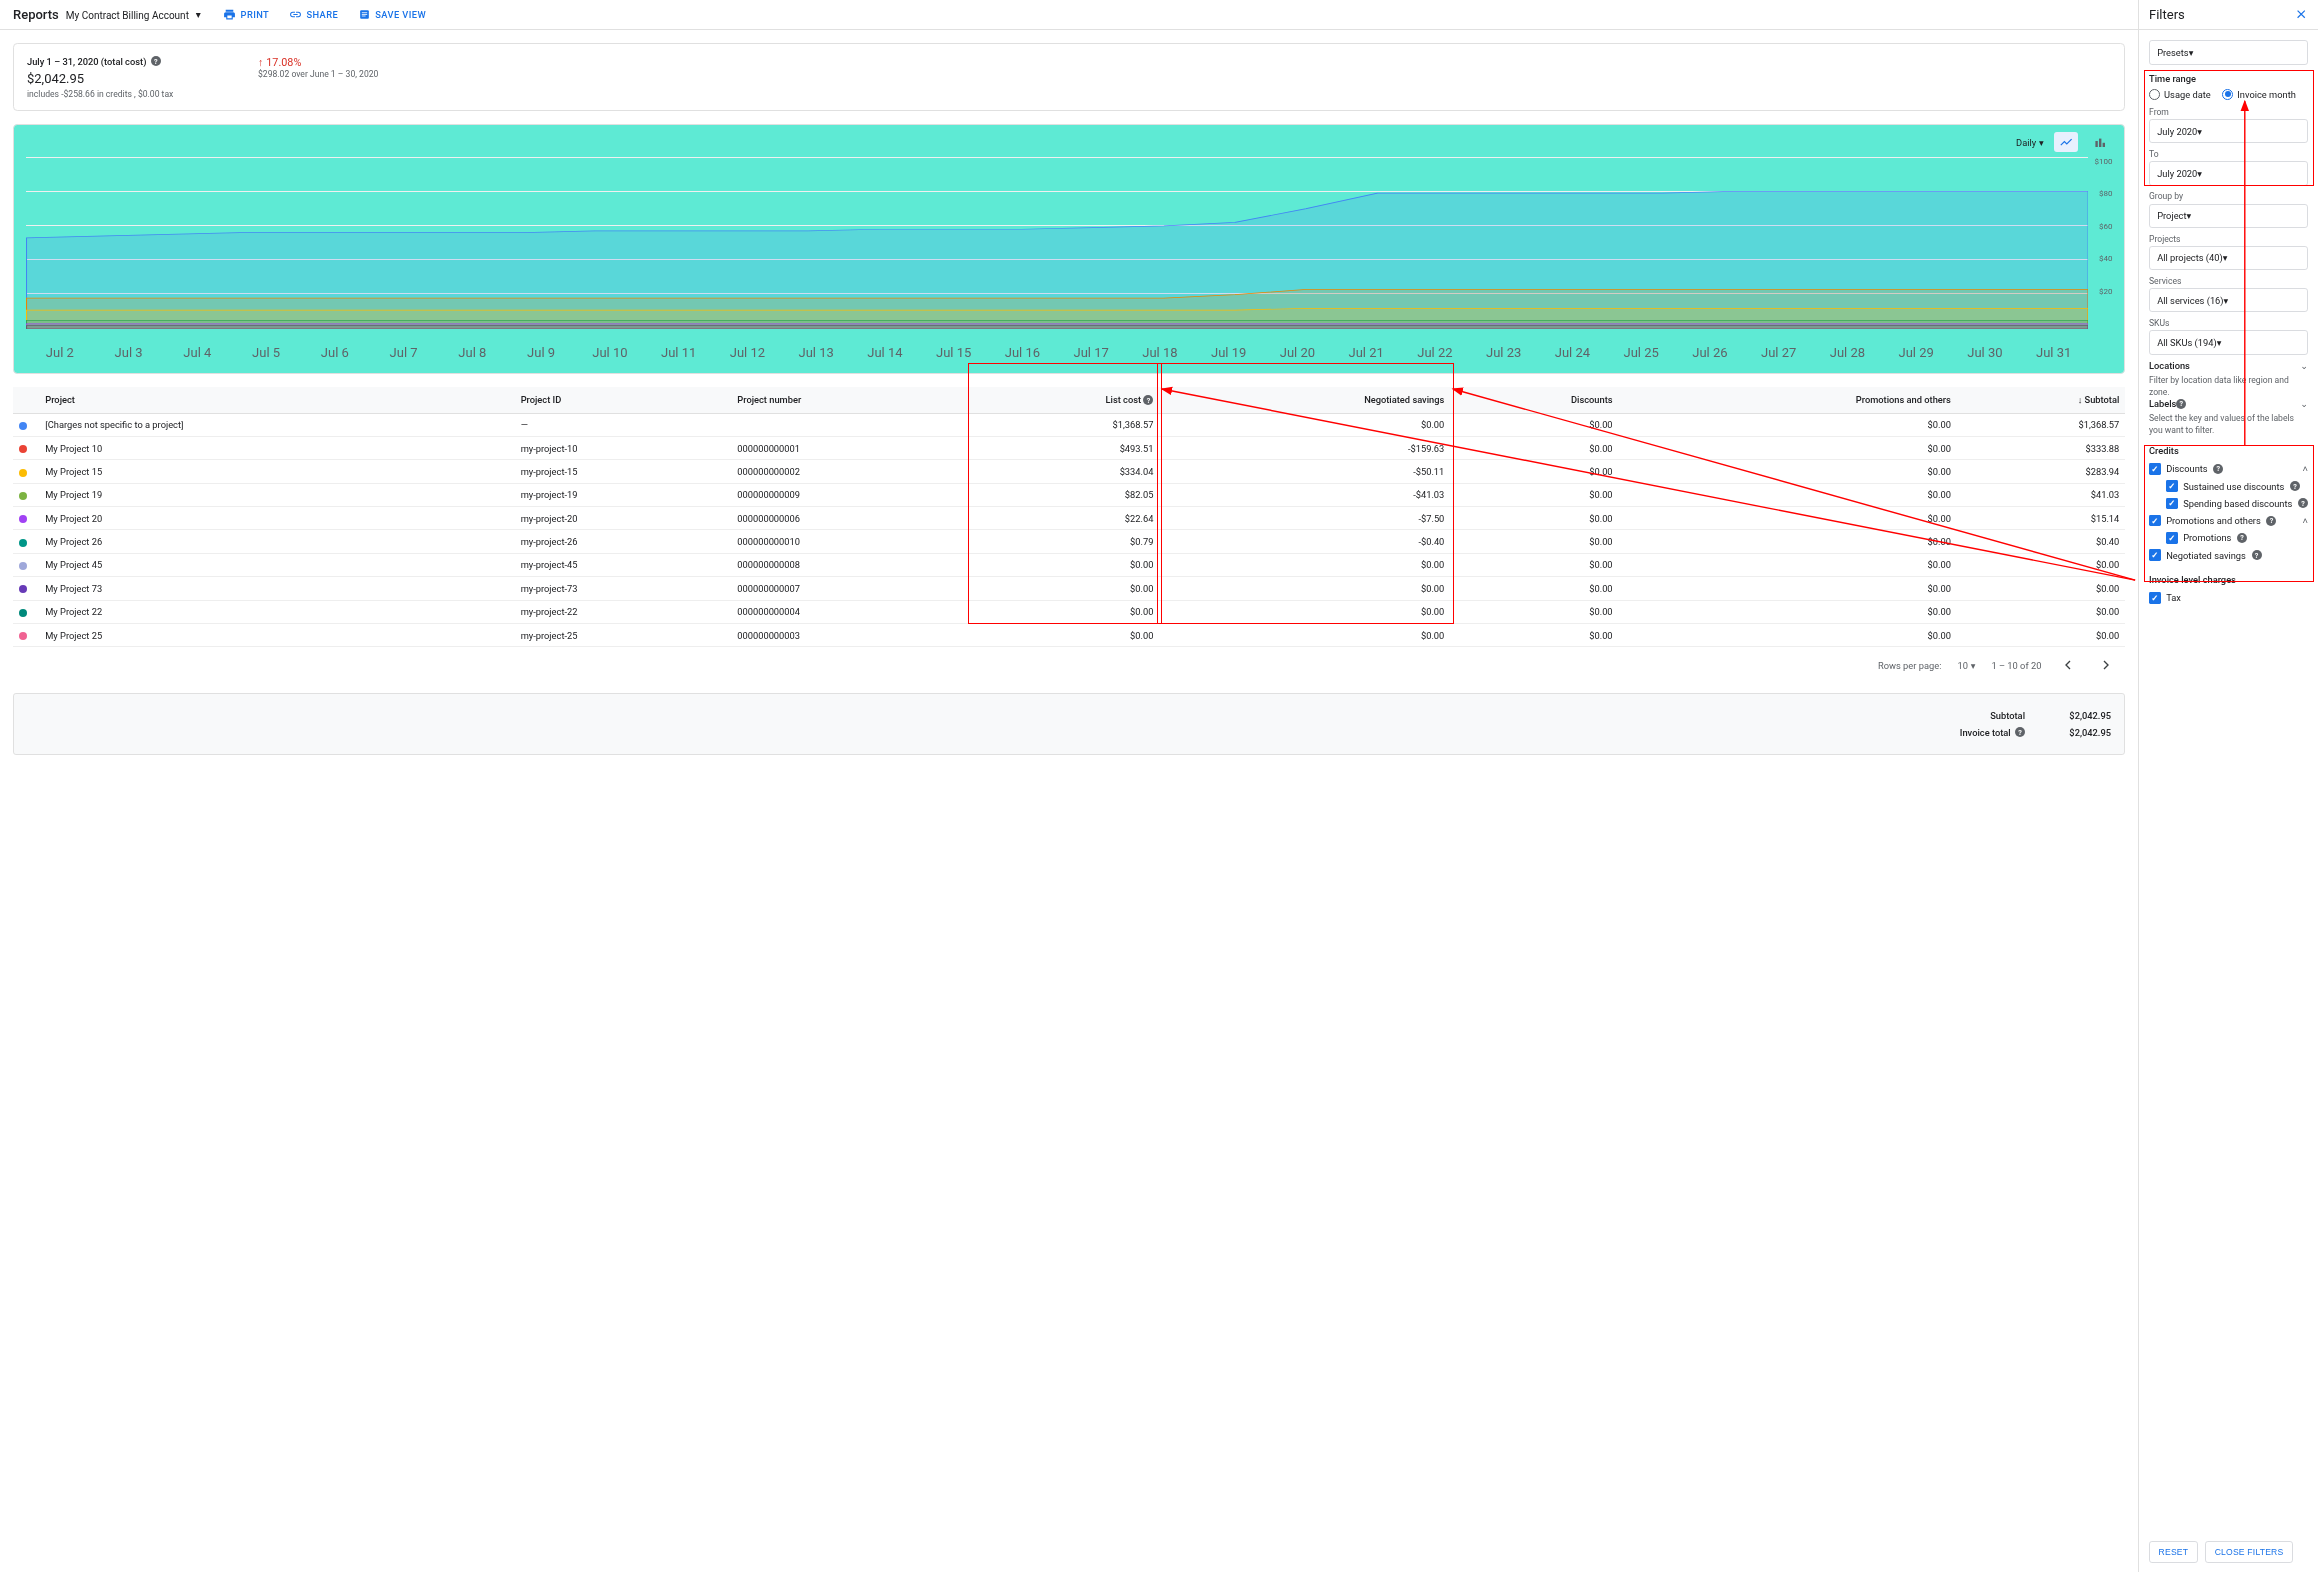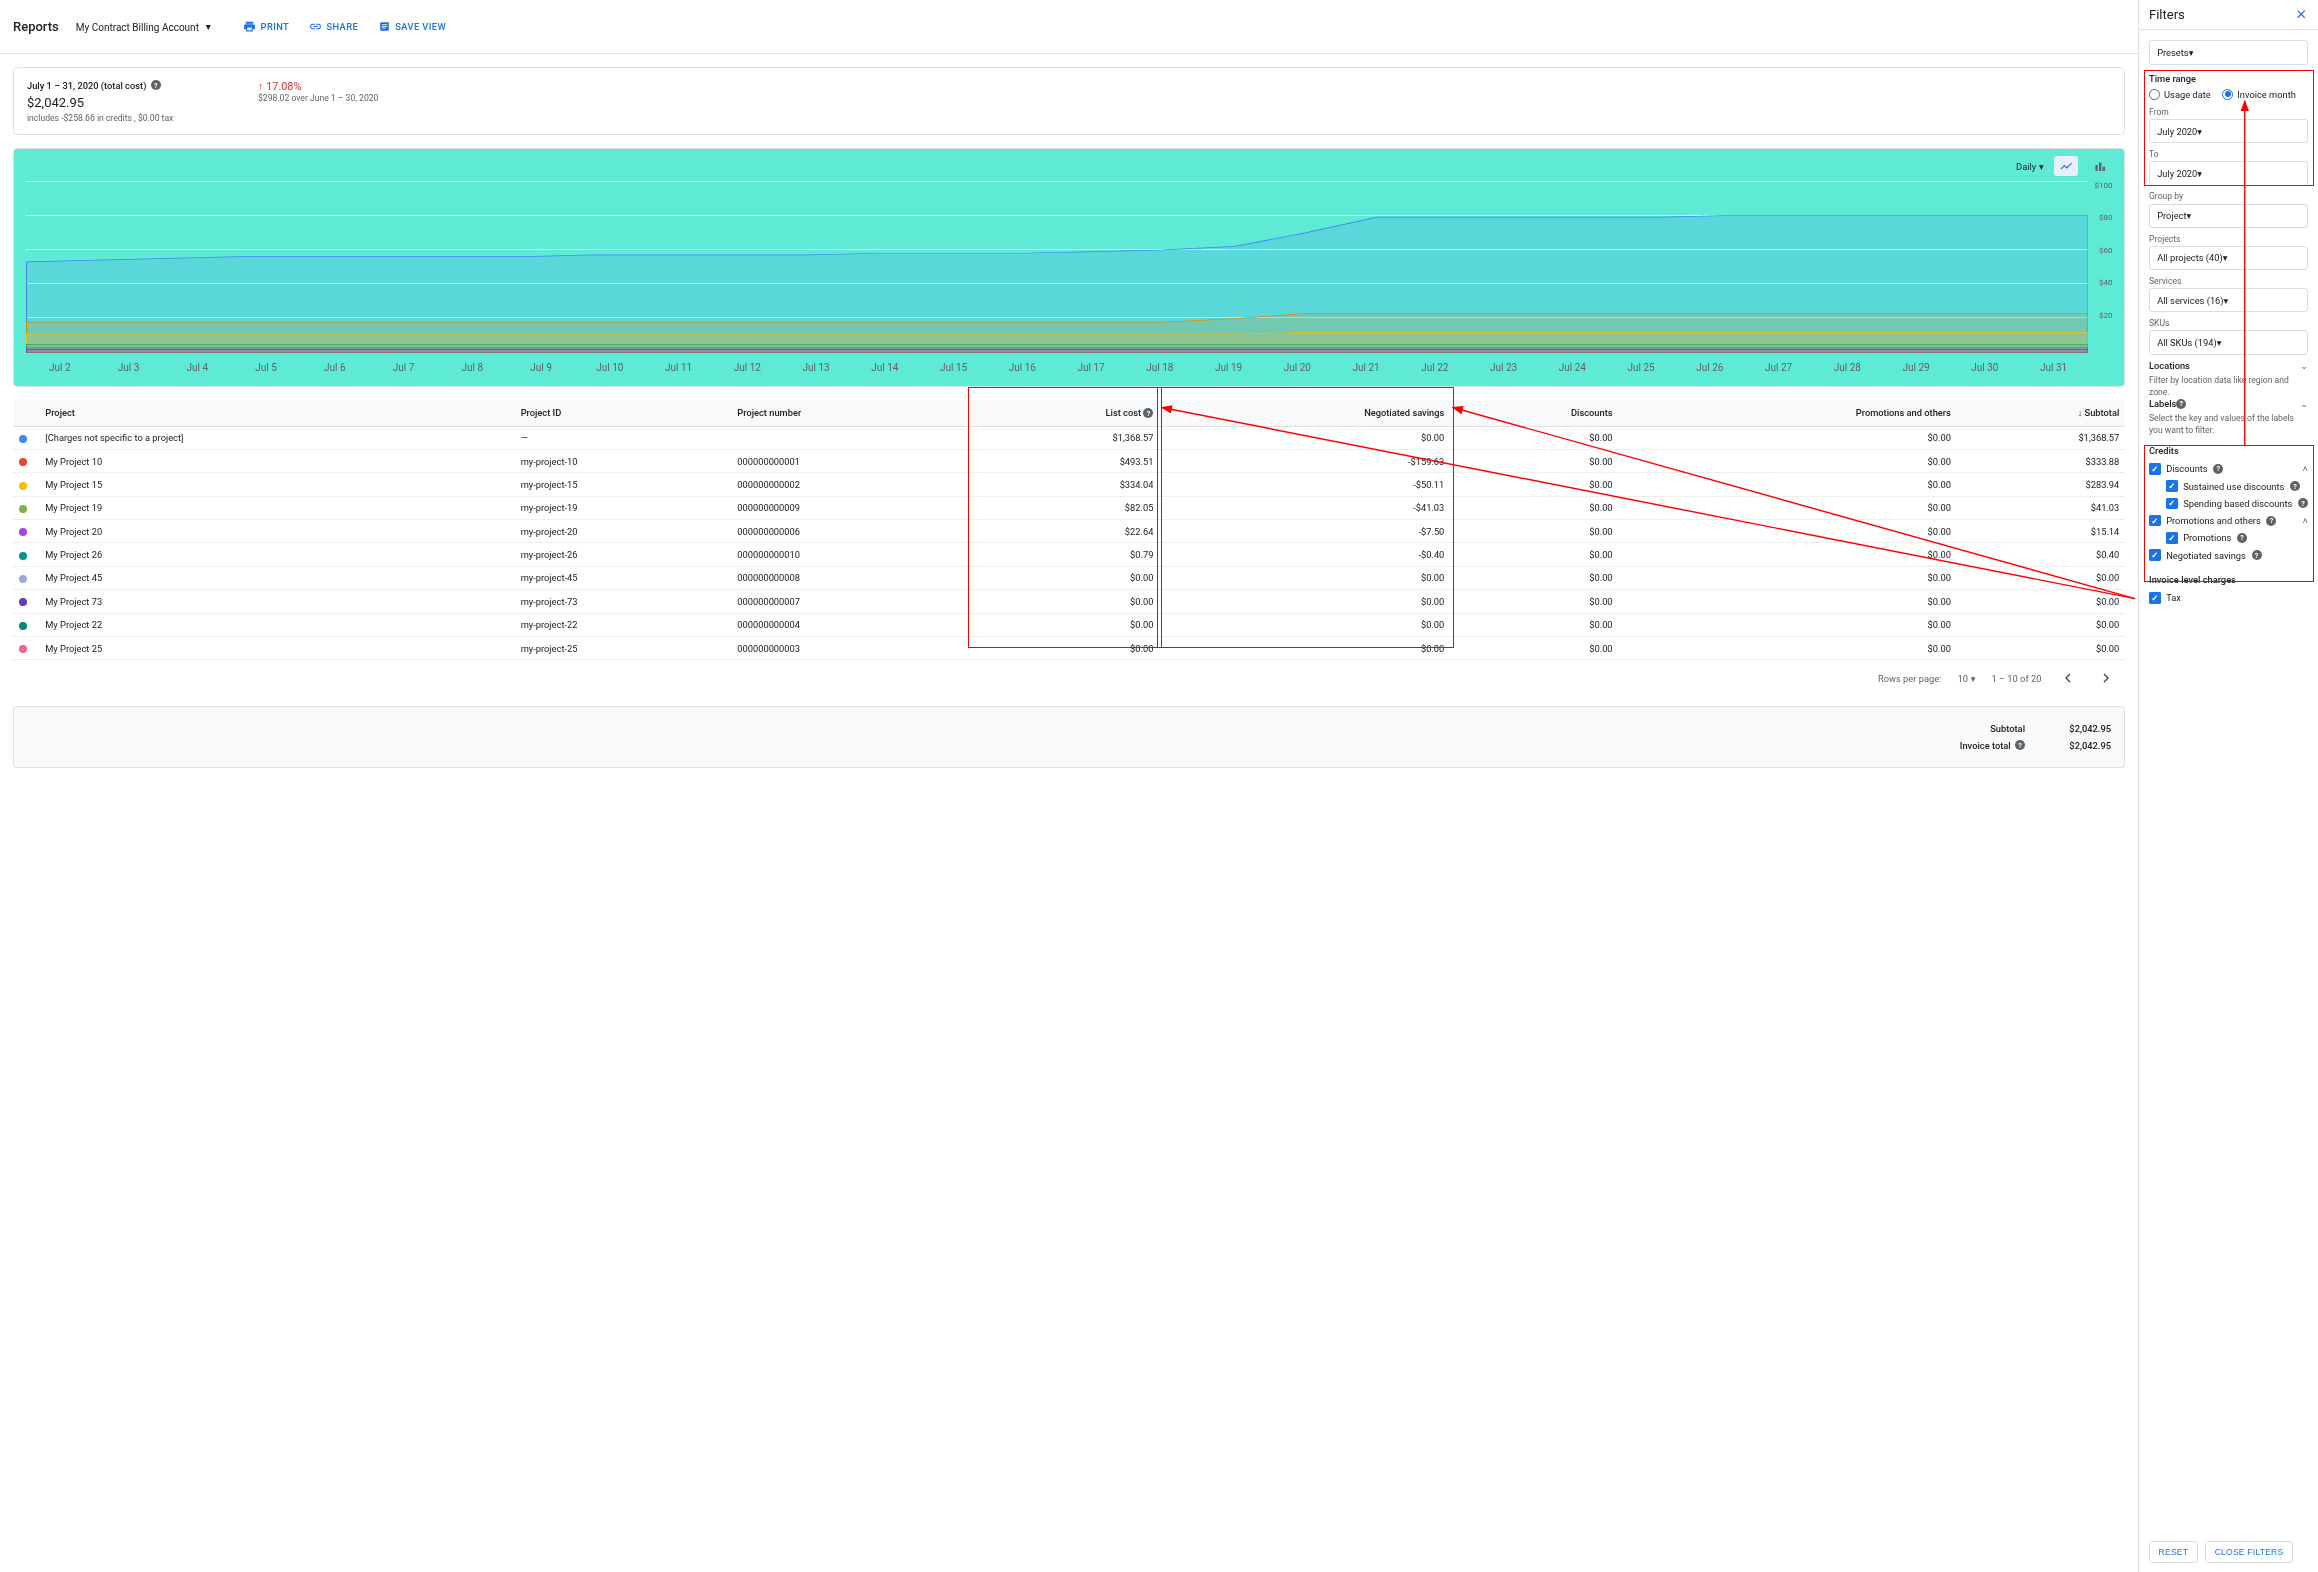--- a/index.html
+++ b/index.html
@@ -1,20 +1,20 @@
 <!DOCTYPE html>
 <html style="font-size:11.5px"><head>
 <meta charset="utf-8">
 <style>
 *{box-sizing:border-box;margin:0;padding:0}
 body{font-family:Roboto,"Helvetica Neue",Arial,sans-serif;font-size:9.3px;color:#202124;background:#fff}
 .app{display:flex;height:100vh}
 .main{flex:1;display:flex;flex-direction:column;overflow:auto}
 
-.hdr{display:flex;align-items:center;gap:17px;padding:19px 13px;border-bottom:0.7px solid #e0e0e0}
+.hdr{display:flex;align-items:center;gap:7px;padding:7px 13px;border-bottom:0.7px solid #e0e0e0}
 .hdr .title{font-size:13px;font-weight:500}
 .hdr .account{display:flex;align-items:flex-end;gap:2.9px;font-size:10px;cursor:pointer}
 .hdr .actions{display:flex;align-items:center;gap:20px;margin-left:11.5px}
 .hdr .actbtn{display:flex;align-items:center;gap:4.3px;color:#1a73e8;font-size:9.3px;font-weight:500;cursor:pointer;letter-spacing:0.4px}
 .icn{display:inline-flex;width:13px;height:13px;align-items:center;justify-content:center}
 
 .content{padding:13px 13px 0 13px}
 .card{border:0.7px solid #e0e0e0;border-radius:4.3px;background:#fff;padding:11.5px 13px;margin-bottom:13px}
 .sumrow{display:flex;gap:44px}
 .sumcol{min-width:187px}
@@ -27,21 +27,21 @@
 .chart-card{border:0.7px solid #e0e0e0;border-radius:4.3px;background:#5eead4;padding:7.2px 11.5px 13px 11.5px;margin-bottom:13px;position:relative}
 .chart-tools{display:flex;align-items:center;justify-content:flex-end;gap:10px;margin-bottom:4.3px}
 .chart-tools .sel{display:flex;align-items:center;gap:2.9px;font-size:9.3px;cursor:pointer}
 .tbtn{width:24.4px;height:20px;display:flex;align-items:center;justify-content:center;border-radius:2.9px;cursor:pointer}
 .tbtn.on{background:#e8f0fe;color:#1a73e8}
 .chart-wrap{display:flex}
 .chart-area{flex:1;position:relative;height:172px}
 .y-axis{width:24.4px;display:flex;flex-direction:column;justify-content:space-between;height:172px;color:#5f6368;font-size:8px;text-align:right;padding-left:4.3px}
 .gridlines{position:absolute;inset:0;border-bottom:0.7px solid #dadce0}
 .gl{position:absolute;left:0;right:0;border-top:0.7px solid #f0f0f0}
-.x-axis{display:flex;font-size:10px;color:#5f6368;margin-top:9px;padding-right:24.4px}
+.x-axis{display:flex;font-size:13px;color:#5f6368;margin-top:16px;padding-right:24.4px}
 .x-axis span{flex:1;text-align:center;white-space:nowrap}
 svg.chart{position:absolute;inset:0;width:100%;height:100%}
 
 .tbl{width:100%;border-collapse:collapse;font-size:9.3px}
 .tbl th{text-align:left;font-weight:500;color:#202124;padding:7.2px 5.7px;border-bottom:0.7px solid #e0e0e0;background:#f8f9fa}
 .tbl th.r{text-align:right}
 .tbl td{padding:5.7px 5.7px;border-bottom:0.7px solid #eee}
 .tbl td.r{text-align:right}
 .dot{width:8px;height:8px;border-radius:50%;display:inline-block;margin-right:7.2px;vertical-align:middle}
 .pager{display:flex;align-items:center;justify-content:flex-end;gap:16px;padding:7.2px 8.6px;color:#5f6368;font-size:9.3px}

